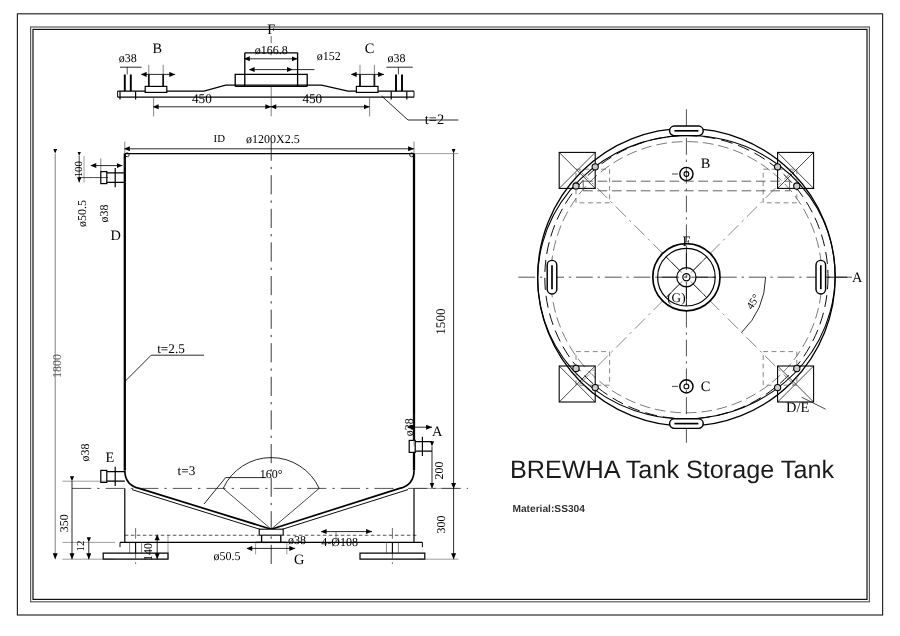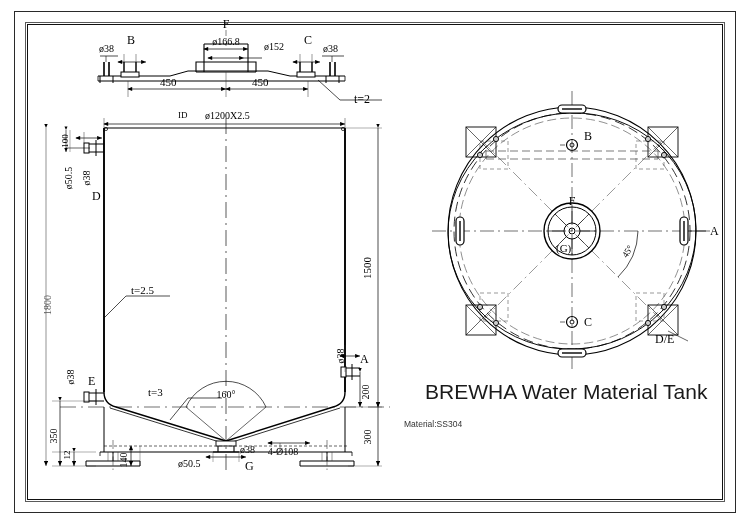--- a/index.html
+++ b/index.html
@@ -21,21 +21,21 @@
     position:absolute;left:27px;top:24px;width:696px;height:476px;
     border:1px solid #111;box-sizing:border-box;
   }
   svg#dwg{position:absolute;left:0;top:0;width:750px;height:530px;}
   .t{font-family:"Liberation Serif", serif;fill:#000;}
   .title-txt{
     position:absolute;font-family:"Liberation Sans", sans-serif;
     color:#1a1a1a;white-space:nowrap;
   }
   #title-main{left:425px;top:380px;font-size:21px;letter-spacing:0px;}
-  #title-sub{left:404px;top:419px;font-size:8.5px;color:#333;}
+  #title-sub{left:427px;top:419px;font-size:8.5px;color:#333;font-weight:bold;}
 </style>
 </head>
 <body>
 
 <div id="sheet">
 
   <div class="frame-outer"></div>
   <div class="frame-inner"></div>
   <div class="frame-inner2"></div>
 
@@ -331,16 +331,16 @@
       <text x="584" y="140" font-size="12">B</text>
       <text x="572" y="205" font-size="12" text-anchor="middle">F</text>
       <text x="556" y="252" font-size="11">(G)</text>
       <text x="710" y="235" font-size="12">A</text>
       <text x="584" y="326" font-size="12">C</text>
       <text x="655" y="343" font-size="12">D/E</text>
       <text x="630" y="253" font-size="9" transform="rotate(-58 630 253)" text-anchor="middle">45°</text>
     </g>
   </svg>
 
-  <div class="title-txt" id="title-main">BREWHA Water Material Tank</div>
+  <div class="title-txt" id="title-main">BREWHA Tank Storage Tank</div>
   <div class="title-txt" id="title-sub">Material:SS304</div>
 
 </div>
 
 </body></html>

